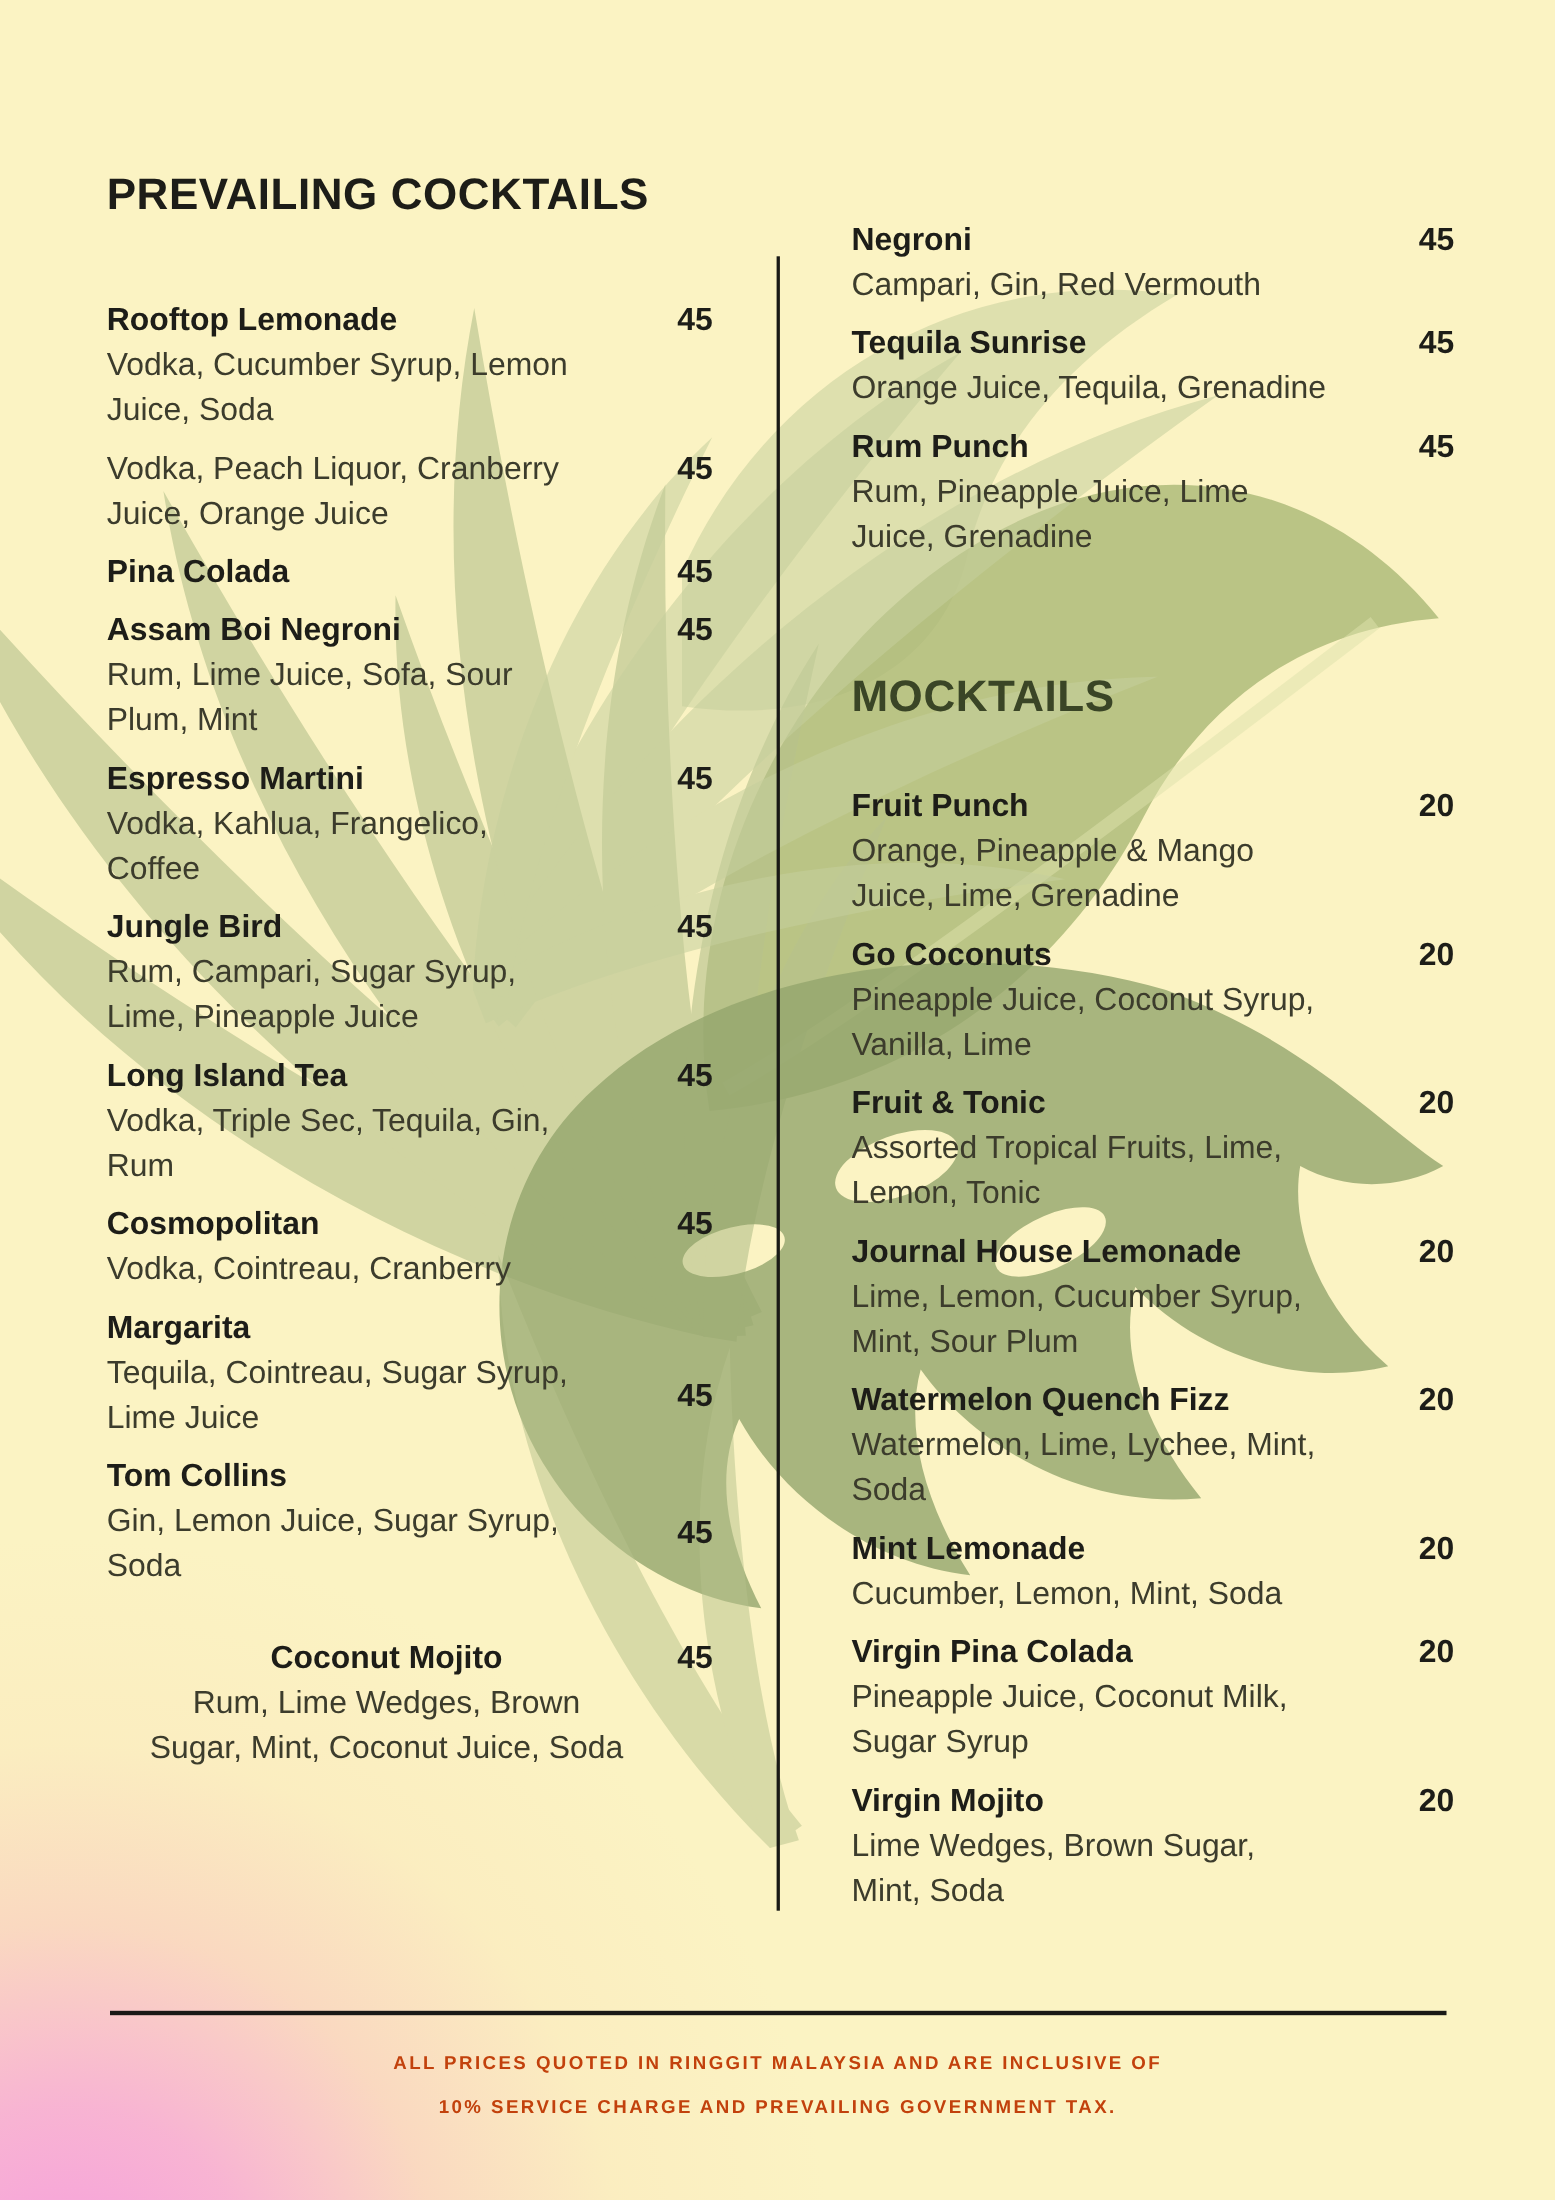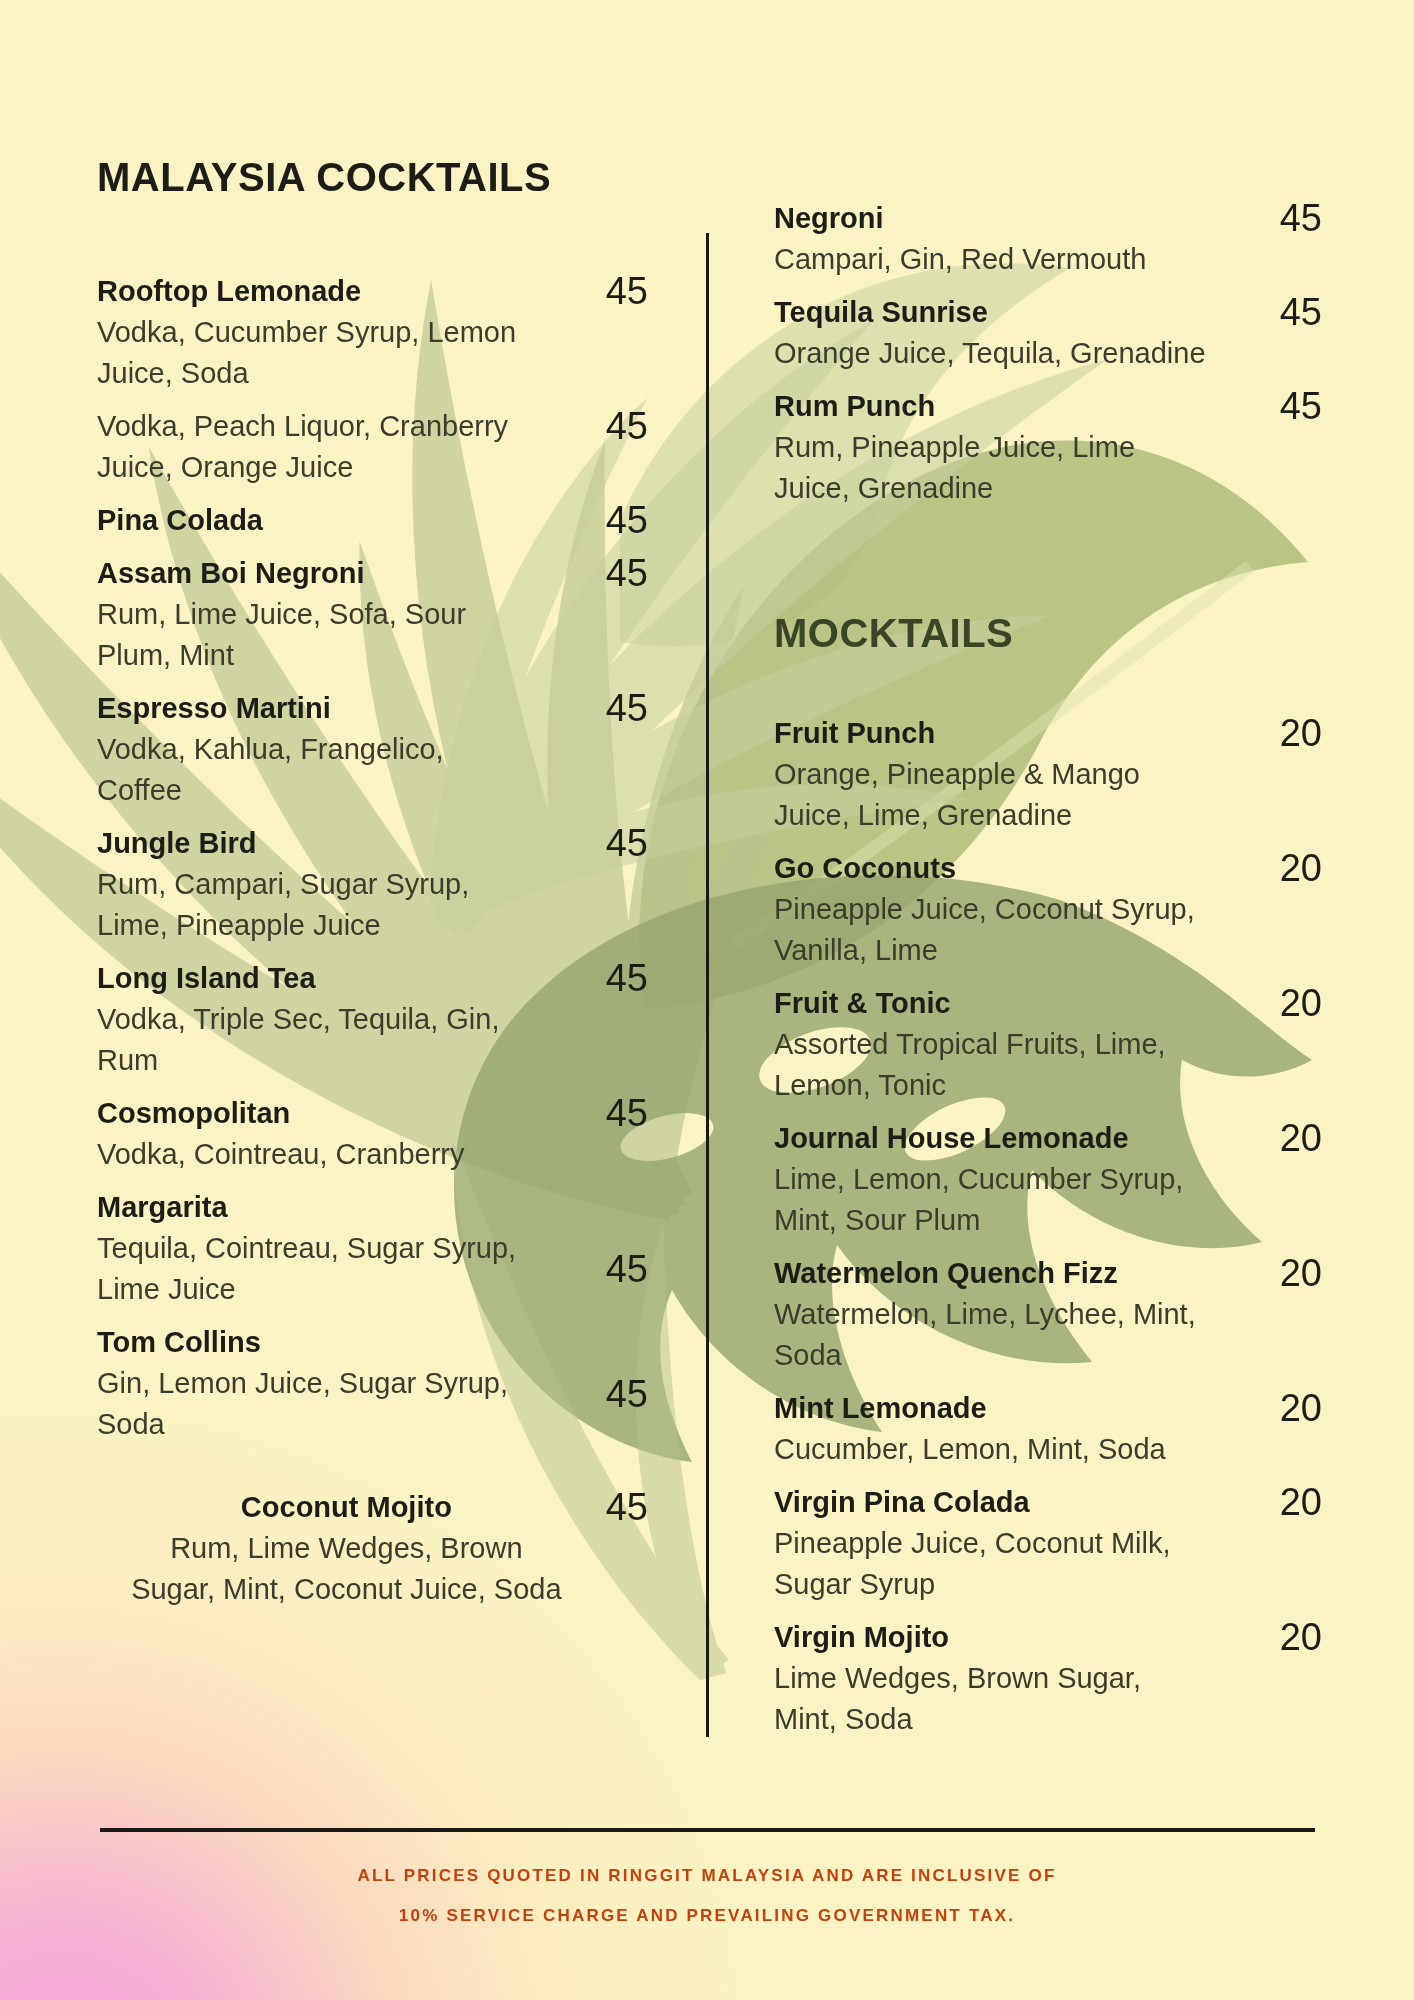--- a/index.html
+++ b/index.html
@@ -34,21 +34,21 @@
   .col-right{left:774px;top:198px;width:548px;}
   h1.section{
     font-size:40px;line-height:48px;font-weight:bold;letter-spacing:.5px;
     color:var(--ink);margin:0 0 70px 0;
   }
   h1.section.mocktails{color:var(--mocktails-green);margin:100px 0 56px 0;}
   .item{display:flex;align-items:flex-start;margin-bottom:12px;}
   .item .text{flex:1;min-width:0;}
   .item .name{font-weight:bold;font-size:29px;line-height:41px;color:var(--ink);}
   .item .desc{font-size:29px;line-height:41px;color:var(--desc-ink);white-space:pre-line;}
-  .item .price{font-weight:normal;font-size:38px;line-height:41px;color:var(--ink);margin-left:10px;}
+  .item .price{font-weight:bold;font-size:29px;line-height:41px;color:var(--ink);margin-left:10px;}
   
   .col-left [data-list] .item:nth-child(9) .price{padding-top:62px;}
   .col-left [data-list] .item:nth-child(10) .price{padding-top:52px;}
   .col-left [data-list] .item:nth-child(11){margin-top:42px;text-align:center;}
 
   .divider{position:absolute;left:706px;top:233px;width:3px;height:1504px;background:var(--line);z-index:2;}
 
   .footer-rule{position:absolute;left:100px;top:1828px;width:1215px;height:4px;background:var(--line);z-index:2;}
   .footer-text{
     position:absolute;left:0;top:1856px;width:1414px;text-align:center;z-index:2;
@@ -108,21 +108,21 @@
 
   <g class="blade" opacity="0.5" transform="translate(700,1680)">
     <use href="#blade" transform="rotate(-52) scale(1.3)"></use>
     <use href="#blade" transform="rotate(-32) scale(1.0)"></use>
   </g>
 </svg>
 
 <div class="pink-glow"></div>
 
 <section class="col col-left">
-  <h1 class="section">MALAYSIA COCKTAILS</h1>
+  <h1 class="section">PREVAILING COCKTAILS</h1>
   <div data-list="menu.signature.column_left">
       <div class="item">
         <div class="text">
           <div class="name">Rooftop Lemonade</div>
           <div class="desc">Vodka, Cucumber Syrup, Lemon
 Juice, Soda</div>
         </div>
         <div class="price">45</div>
       </div>
       <div class="item">

